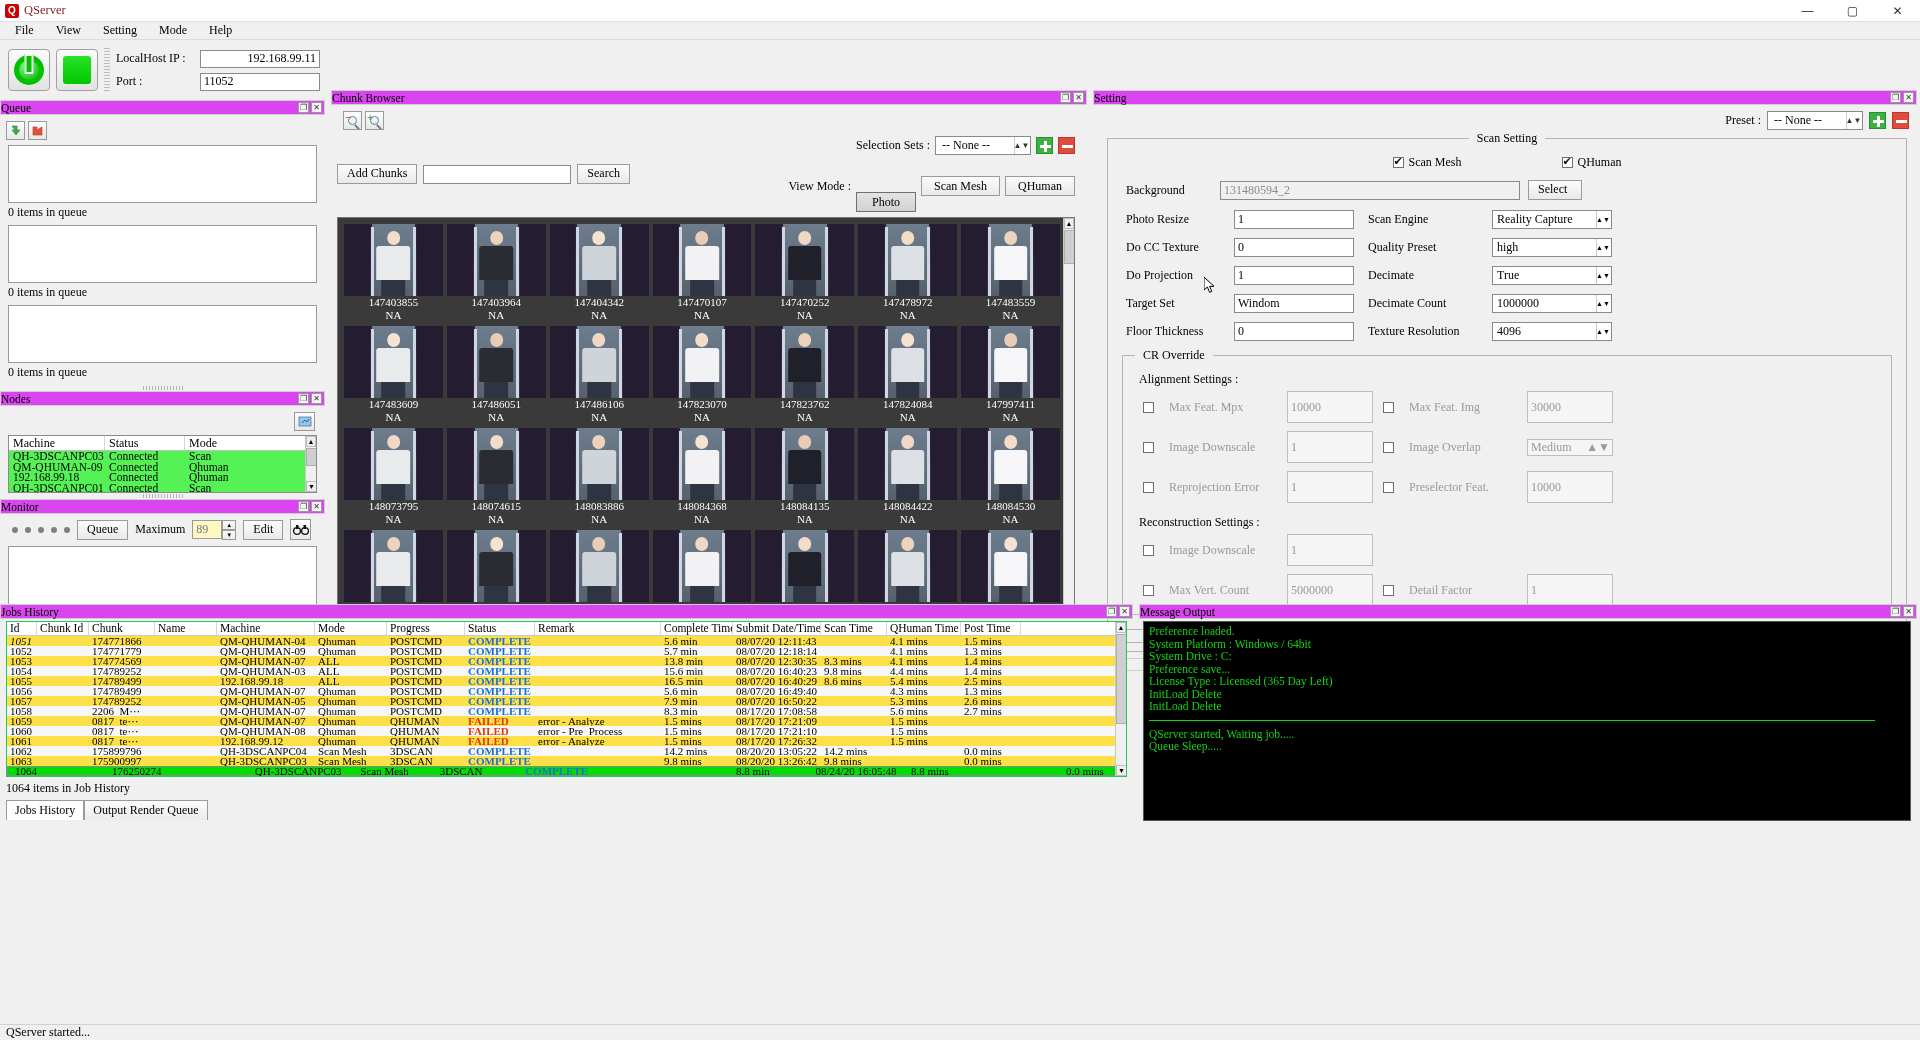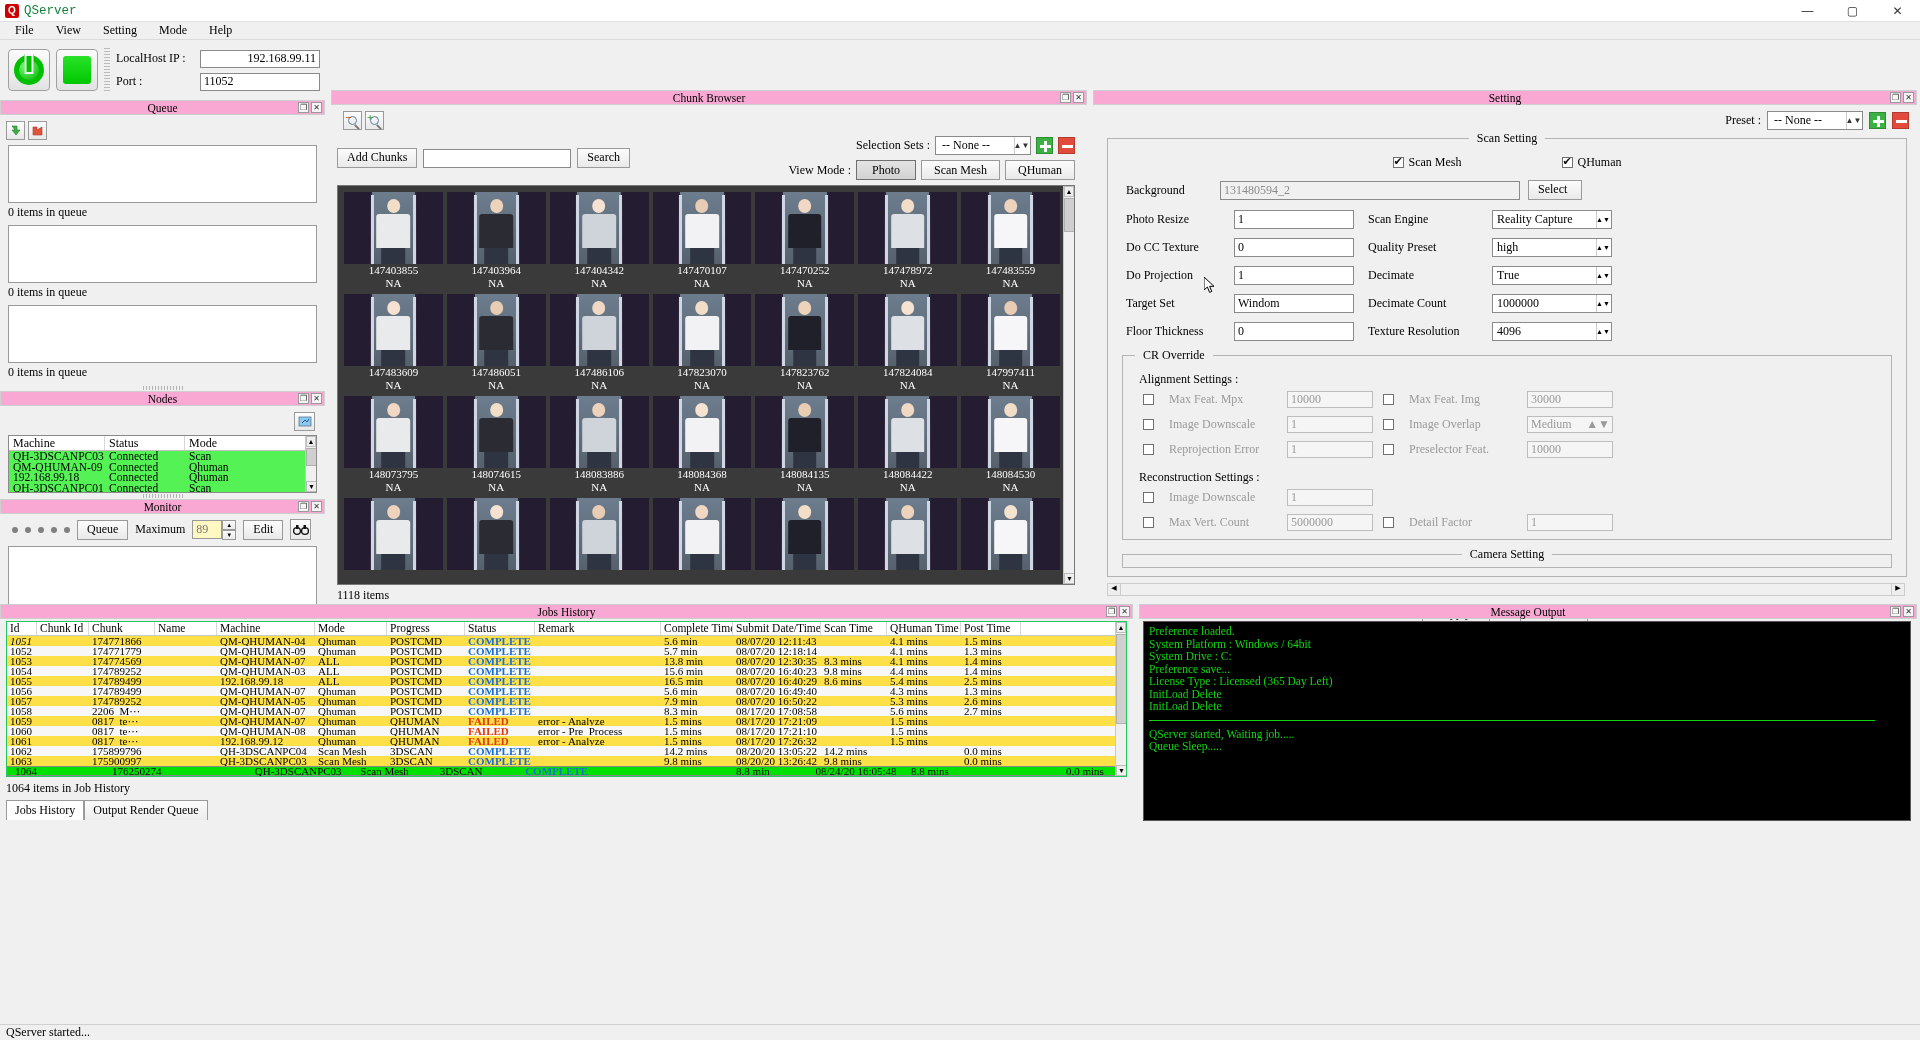--- a/index.html
+++ b/index.html
@@ -16,21 +16,21 @@
   
   .titlebar {
     height: 22px; background: #ffffff; display: flex; align-items: center;
     border-bottom: 1px solid #e0e0e0; position: relative;
   }
   .title-ico {
     width: 14px; height: 14px; margin: 0 5px 0 5px; background: #cc0000;
     color: #fff; font-size: 10px; font-weight: bold; text-align: center;
     line-height: 14px; border-radius: 2px; font-family: "Liberation Sans", sans-serif;
   }
-  .title-text { font-size: 12.5px; color: #15803d; font-family: Liberation Mono, monospace; }
+  .title-text { font-size: 12.5px; color: #7f1d1d; font-family: Liberation Serif, serif; }
   .win-btns { position: absolute; right: 0; top: 0; height: 22px; display: flex; }
   .win-btn {
     width: 45px; height: 22px; display: flex; align-items: center; justify-content: center;
     font-size: 12px; color: #333; font-family: "Liberation Sans", sans-serif;
   }
 
   
   .menubar {
     height: 18px; display: flex; align-items: center; background: #f0f0f0;
     padding-left: 4px; border-bottom: 1px solid #dcdcdc;
@@ -59,22 +59,22 @@
   .conn-fields { display: flex; flex-direction: column; gap: 5px; }
   .conn-row { display: flex; align-items: center; gap: 6px; }
   .conn-label { width: 78px; text-align: left; font-size: 12px; }
   .txtin {
     border: 1px solid #8a8a8a; background: #fff; height: 18px; padding: 0 3px;
     font-size: 12px; font-family: "Liberation Serif", serif;
   }
 
   
   .panel-head {
-    height: 15px; background: #f9a8d4; border: 1px solid #cfcfcf;
-    display: flex; align-items: center; justify-content: center; position: relative;
+    height: 15px; background: #d946ef; border: 1px solid #cfcfcf;
+    display: flex; align-items: center; justify-content: flex-start; position: relative;
     font-size: 11.5px;
   }
   .pbtn {
     width: 11px; height: 11px; border: 1px solid #9a9a9a; background: #f5f5f5;
     font-size: 8px; line-height: 9px; text-align: center; color: #333;
     font-family: "Liberation Sans", sans-serif;
   }
   .panel-head .pbtns-r { position: absolute; right: 2px; top: 1px; display: flex; gap: 2px; }
 
   
@@ -151,21 +151,21 @@
     border-left: 1px solid #ccc; height: 100%; display: flex; align-items: center; justify-content: center; }
   .plusbtn { width: 17px; height: 17px; background: #3bb143; border: 1px solid #2d8c34; position: relative; }
   .plusbtn:before, .plusbtn:after { content: ""; position: absolute; background: #fff; }
   .plusbtn:before { left: 7px; top: 3px; width: 3px; height: 11px; }
   .plusbtn:after { left: 3px; top: 7px; width: 11px; height: 3px; }
   .minusbtn { width: 17px; height: 17px; background: #e14b3b; border: 1px solid #b33b2e; position: relative; }
   .minusbtn:after { content: ""; position: absolute; left: 3px; top: 7px; width: 11px; height: 3px; background: #fff; }
   .vmrow { display: flex; align-items: center; gap: 5px; }
   .vmbtn { border: 1px solid #9a9a9a; background: linear-gradient(#fcfcfc,#e9e9e9);
     font-size: 12px; padding: 2px 12px; height: 20px; min-width: 60px; text-align: center; }
-  .vmbtn.active { background: linear-gradient(#e4e4e4,#d2d2d2); border-color: #707070; }
+  .vmbtn.active { background: linear-gradient(#e4e4e4,#d2d2d2); border-color: #707070; margin-top: 32px; }
 
   .grid-wrap {
     margin: 0 12px 0 6px; background: #3a3a3a; border: 1px solid #777;
     height: 400px; position: relative; overflow: hidden;
   }
   .grid { display: grid; grid-template-columns: repeat(7, 1fr); gap: 4px; padding: 6px 14px 6px 6px; }
   .cell { background: #3a3a3a; }
   .thumb-img { width: 100%; height: 72px; background: #1d1d27; position: relative; overflow: hidden; }
   .cap { color: #fff; text-align: center; font-size: 11px; line-height: 13px; font-family: "Liberation Serif", serif; }
   .cap2 { color: #fff; text-align: center; font-size: 11px; line-height: 13px; }
@@ -204,21 +204,21 @@
   .fld { height: 19px; border: 1px solid #8a8a8a; background: #fff; font-size: 12px; padding: 0 3px; display: flex; align-items: center; }
   .fld.disabled { background: #f0f0f0; color: #8c8c8c; }
   .sel { height: 19px; border: 1px solid #8a8a8a; background: #fff; font-size: 12px; padding: 0 2px 0 4px;
     display: flex; align-items: center; justify-content: space-between; }
   .sel .cv { width: 13px; text-align: center; font-size: 7px; border-left: 1px solid #ccc; height: 100%;
     display: flex; align-items: center; justify-content: center; }
   .bgrow { display: flex; align-items: center; gap: 8px; padding: 0 0 10px 8px; }
   .cro-sub { font-size: 12px; padding: 4px 0 4px 6px; }
   .cgrid { display: grid; grid-template-columns: 16px 108px 86px 16px 108px 86px; gap: 8px 10px; align-items: center; padding-left: 10px; }
   .cgrid .cl { font-size: 12px; color: #9a9a9a; }
-  .cfld { height: 17px; border: 1px solid #bdbdbd; background: #f5f5f5; color: #9a9a9a; font-size: 12px;
+  .cfld { height: 32px; border: 1px solid #bdbdbd; background: #f5f5f5; color: #9a9a9a; font-size: 12px;
     padding: 0 3px; display: flex; align-items: center; }
   .csel { height: 17px; border: 1px solid #bdbdbd; background: #f5f5f5; color: #9a9a9a; font-size: 12px;
     padding: 0 2px 0 3px; display: flex; align-items: center; justify-content: space-between; }
   .hscroll { margin: 6px 12px 0 14px; height: 13px; background: #f0f0f0; border: 1px solid #ccc; display: flex; }
   .hscroll .a { width: 13px; background: #eee; border-right: 1px solid #ccc; font-size: 7px; text-align: center; }
   .hscroll .a.r { border-left: 1px solid #ccc; border-right: none; margin-left: auto; }
   .apply-row { display: flex; justify-content: center; gap: 30px; padding: 8px 0 0 0; }
   .apply-row .btn { min-width: 68px; text-align: center; }
 
   

